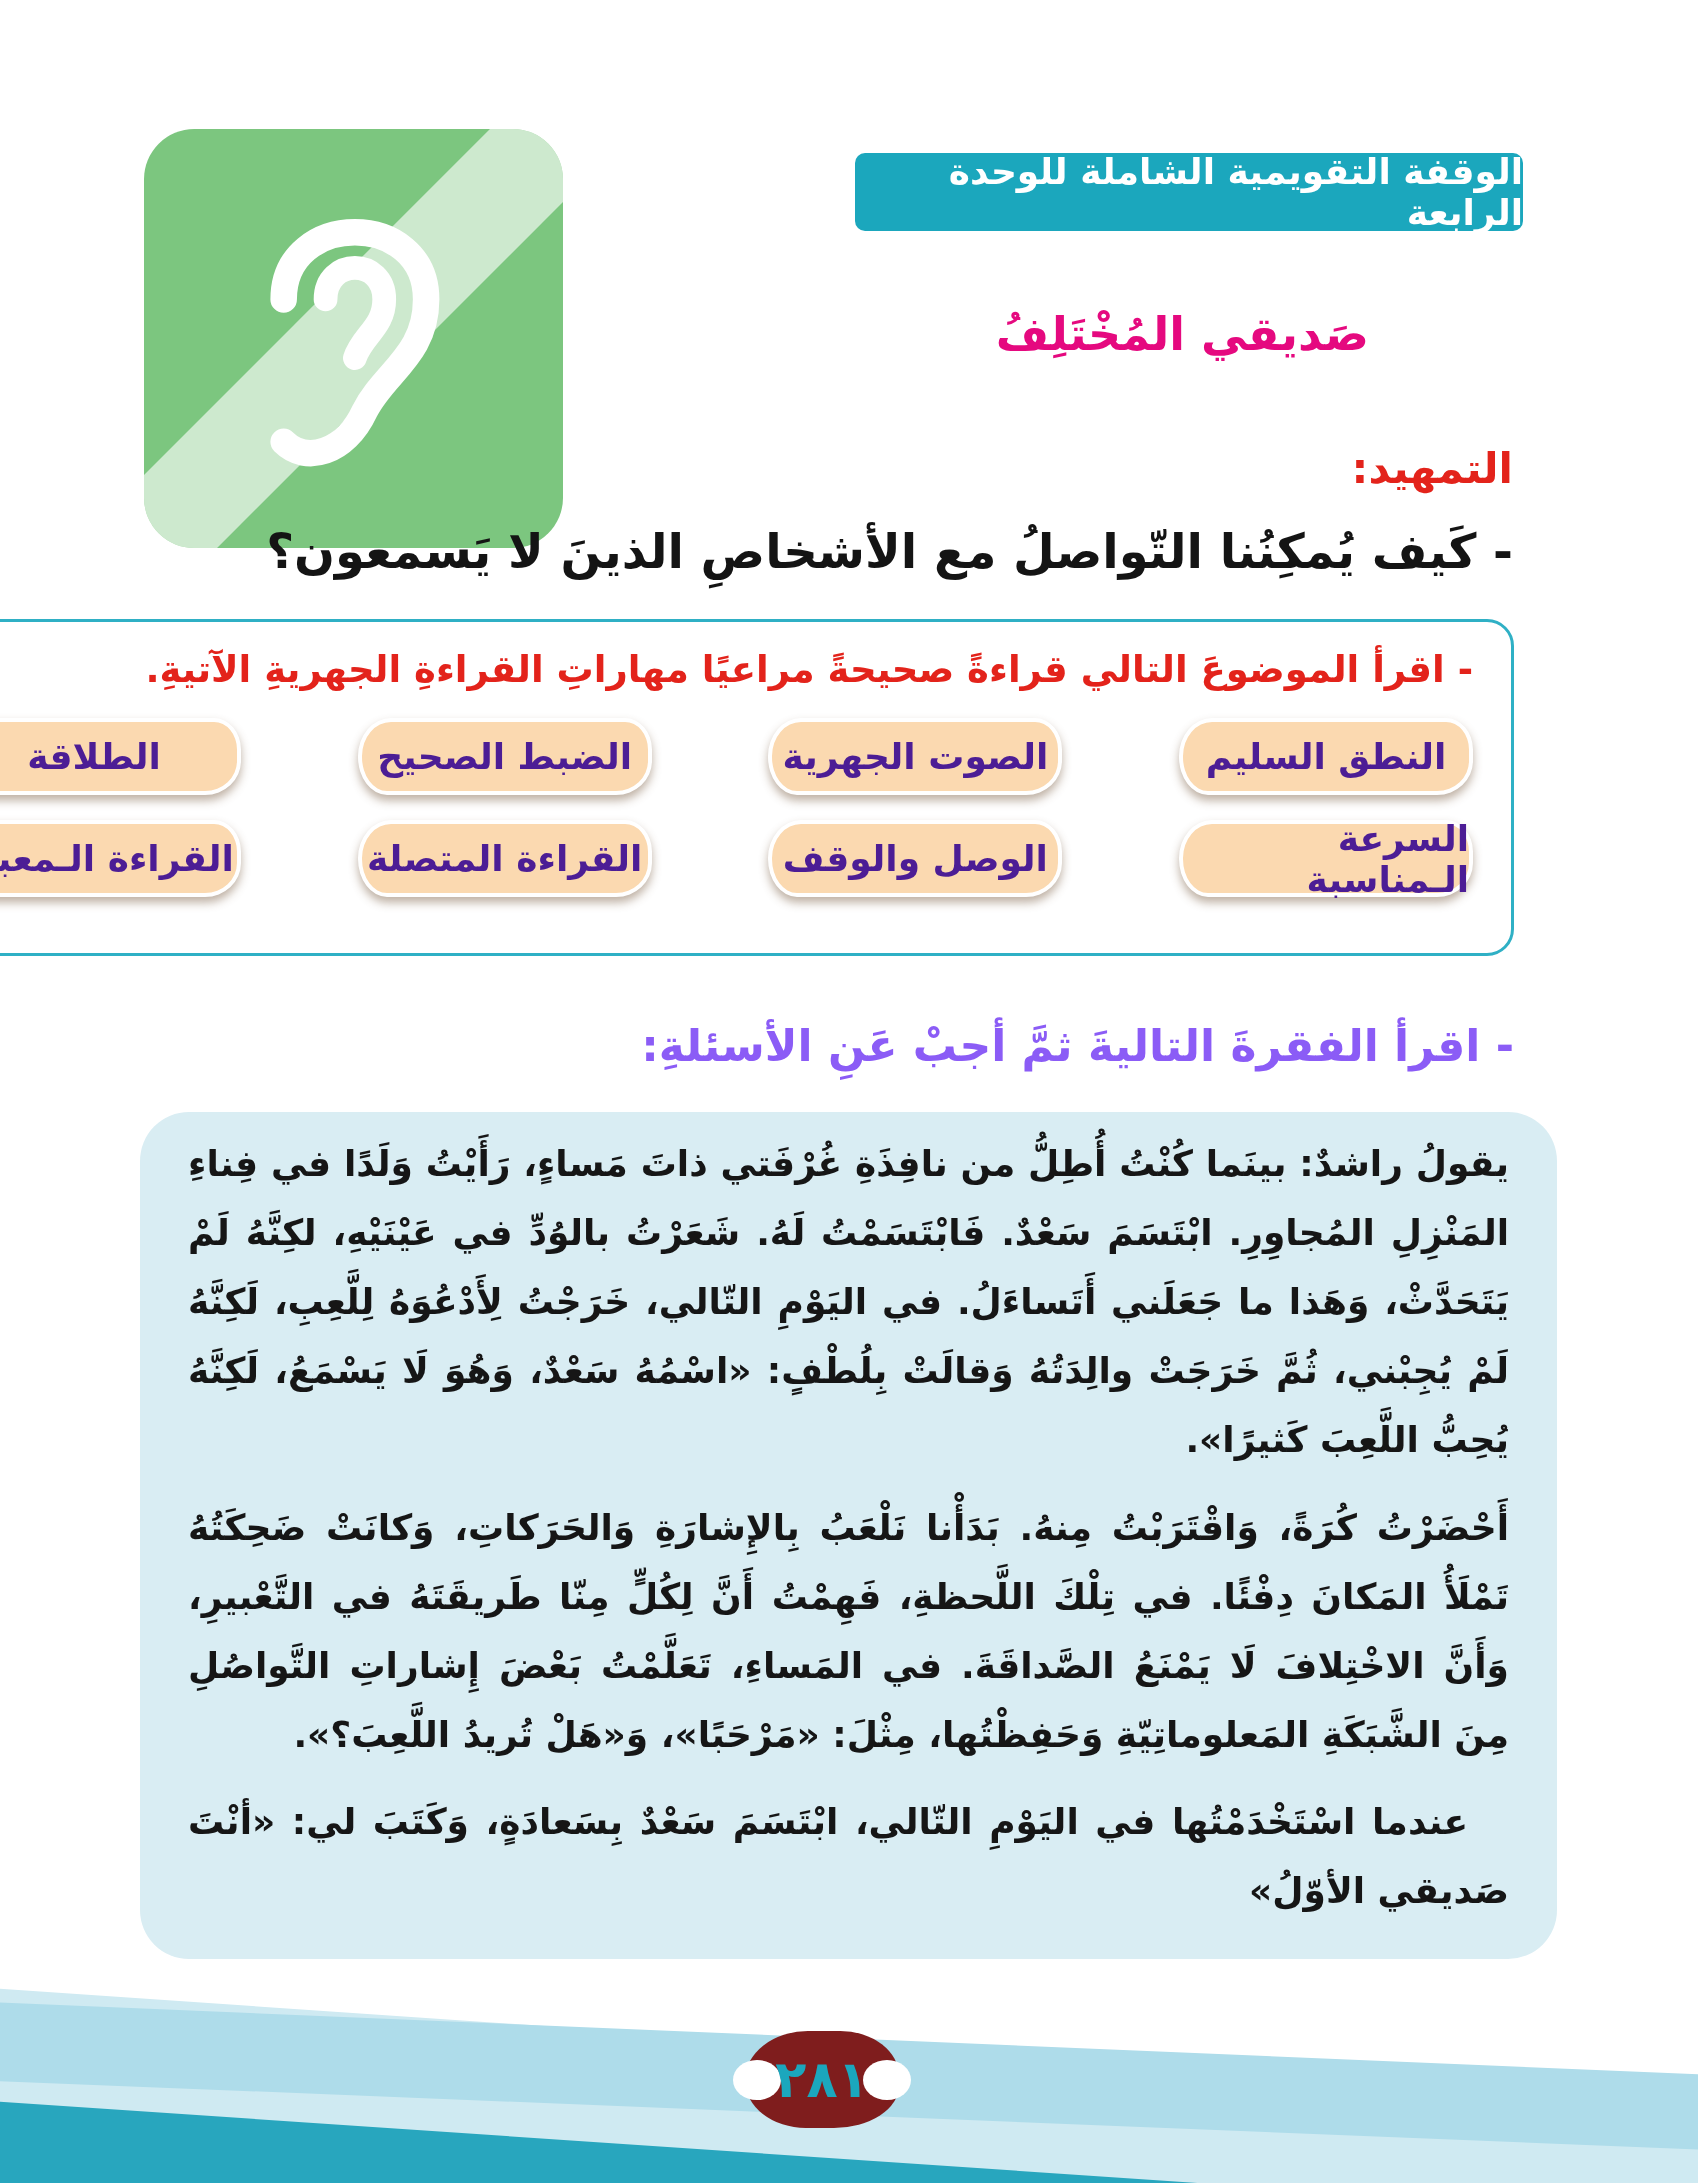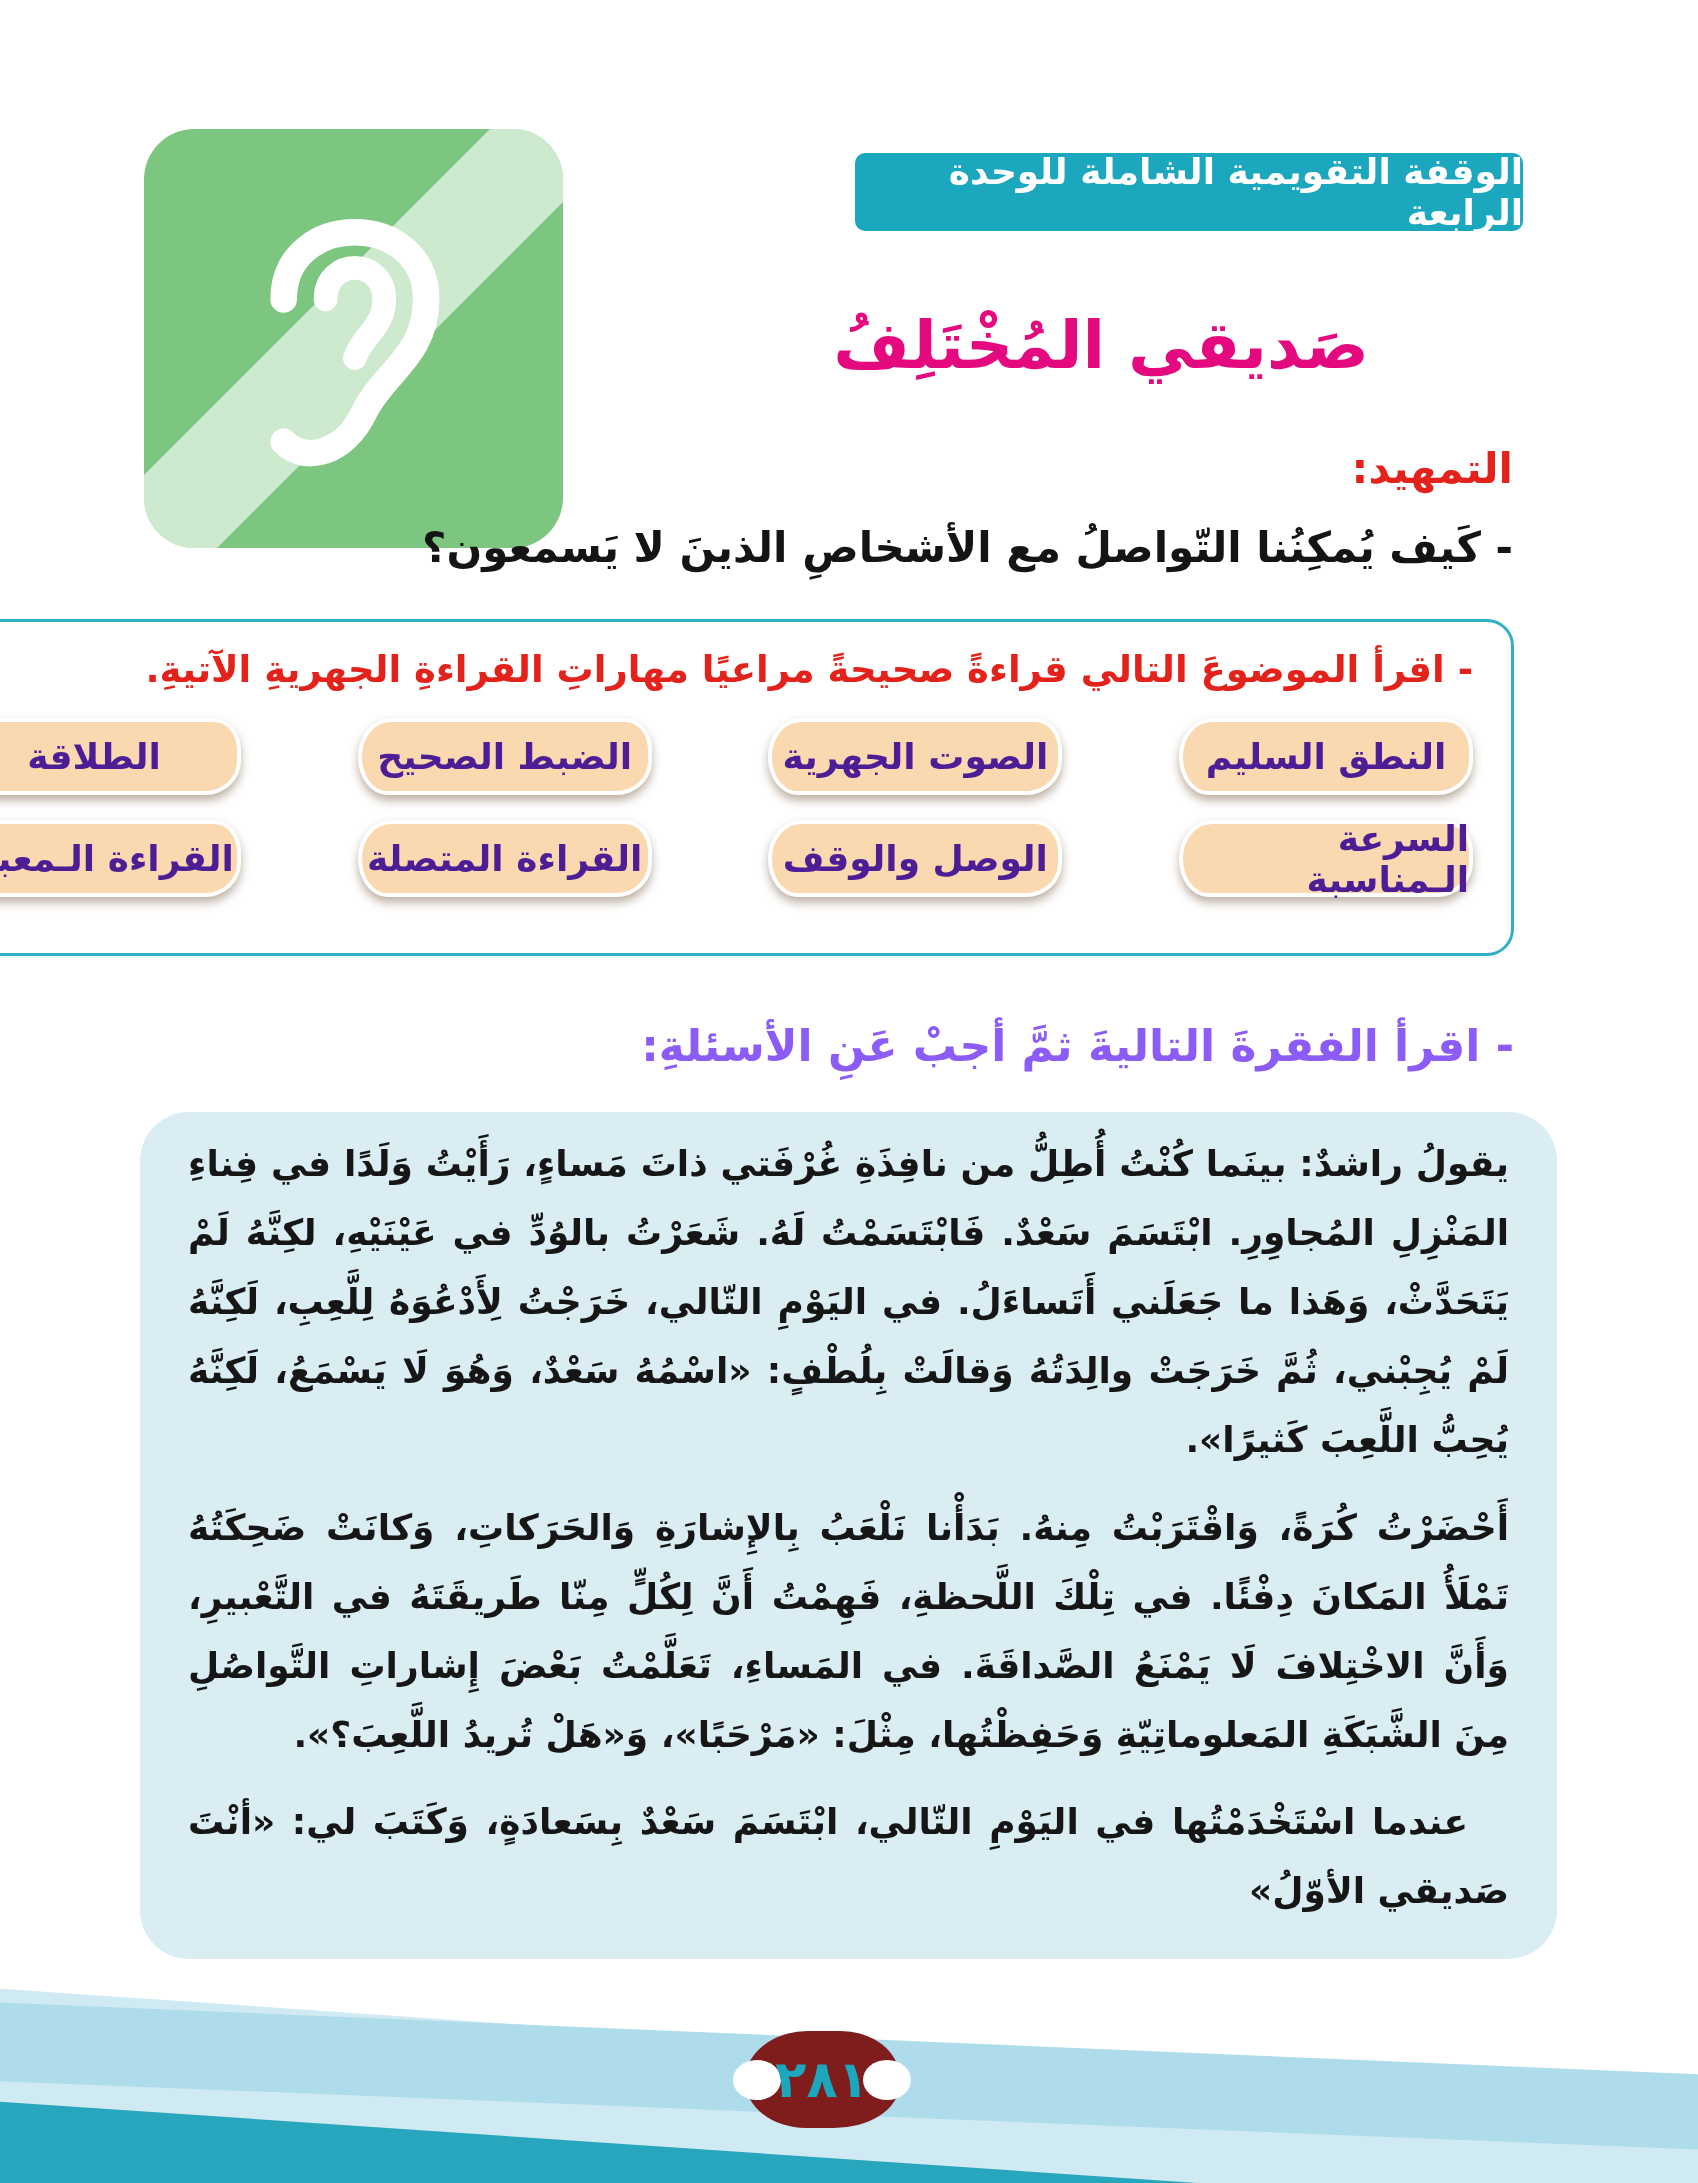--- a/index.html
+++ b/index.html
@@ -17,31 +17,31 @@
   .banner {
     position:absolute; right:175px; top:153px; width:668px; height:78px;
     background:#1ba7bd; border-radius:10px;
     display:flex; align-items:center; justify-content:center;
     color:#ffffff; font-size:36px; font-weight:bold;
   }
 
   
   .title {
     position:absolute; right:329px; top:307px;
-    color:#e5097f; font-size:66px; font-weight:bold;
+    color:#e5097f; font-size:46px; font-weight:bold;
   }
 
   
   .intro-label {
     position:absolute; right:185px; top:444px;
     color:#e3231b; font-size:42px; font-weight:bold;
   }
   .intro-question {
     position:absolute; right:185px; top:523px;
-    color:#141414; font-size:42px; font-weight:bold;
+    color:#141414; font-size:48px; font-weight:bold;
   }
 
   
   .skills-box {
     position:absolute; right:184px; top:619px; width:1608px; min-height:337px;
     border:3.4px solid #2fb0c5; border-radius:27px;
     background:#ffffff; padding:26px 38px 38px;
   }
   .skills-instruction {
     color:#e3231b; font-size:37px; font-weight:bold; margin-bottom:27px;

